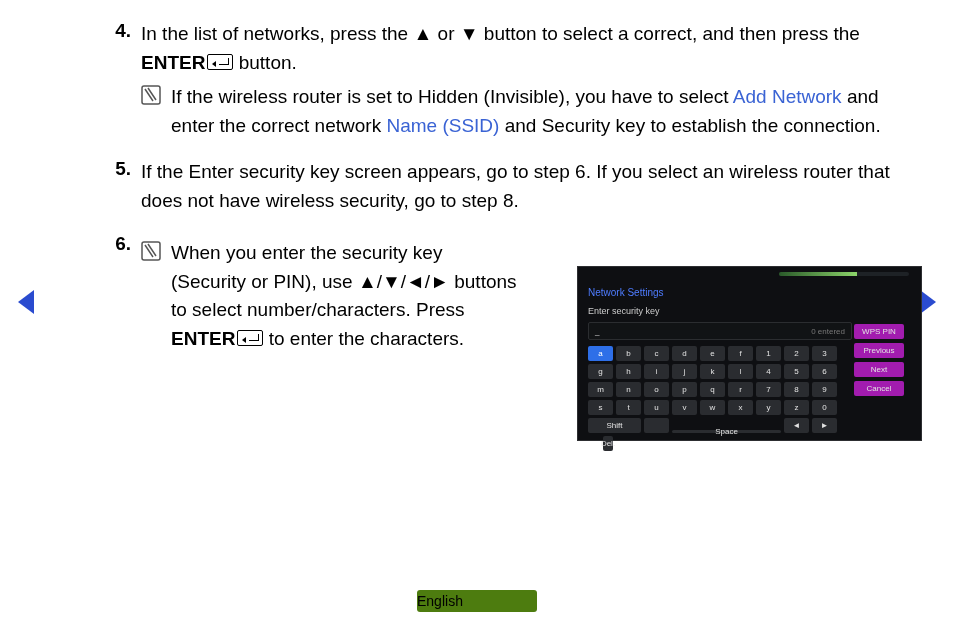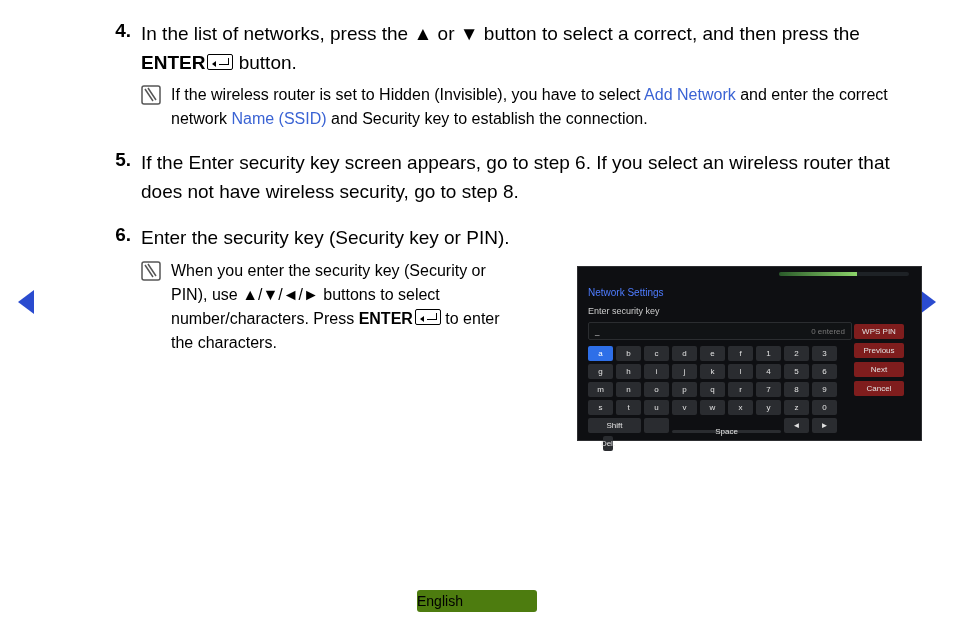--- a/index.html
+++ b/index.html
@@ -6,21 +6,21 @@
   .page{position:relative;width:954px;height:624px;box-sizing:border-box;}
   .content{position:absolute;left:85px;top:20px;width:835px;}
   .step{display:flex;margin-bottom:18px;}
   .num{flex:0 0 46px;font-weight:bold;font-size:19px;color:#000;text-align:right;padding-right:10px;}
   .body{flex:1;font-size:19px;color:#000;line-height:1.5;}
   .body .bold{font-weight:bold;}
   .body .link{color:#3a63d4;}
   .note{display:flex;margin-top:6px;}
   .note-icon{flex:0 0 30px;padding-top:2px;}
   .note-icon svg{width:20px;height:20px;}
-  .note-text{flex:1;font-size:16px;line-height:1.5;}
+  .note-text{flex:1;font-size:19px;line-height:1.5;}
   .step6 .body{max-width:380px;}
   .step6 .note .note-text{max-width:360px;}
   .enter-icon{display:inline-block;width:24px;height:14px;border:1.5px solid #000;border-radius:2px;position:relative;vertical-align:-1px;margin-left:2px;}
   .enter-icon::before{content:"";position:absolute;right:3px;top:3px;width:9px;height:6px;border-right:1.5px solid #000;border-bottom:1.5px solid #000;}
   .enter-icon::after{content:"";position:absolute;left:4px;top:6px;width:0;height:0;border-top:3px solid transparent;border-bottom:3px solid transparent;border-right:4px solid #000;}
   .nav-left,.nav-right{position:absolute;top:290px;width:0;height:0;}
   .nav-left{left:18px;border-top:12px solid transparent;border-bottom:12px solid transparent;border-right:16px solid #2a4bcf;}
   .nav-right{right:18px;border-top:12px solid transparent;border-bottom:12px solid transparent;border-left:16px solid #2a4bcf;}
   .lang-pill{position:absolute;left:417px;bottom:12px;width:120px;height:22px;background:#4d7c0f;border-radius:3px;text-align:left;font-size:14px;line-height:22px;color:#000;}
   
@@ -31,21 +31,21 @@
   .panel-sub{padding:6px 10px 4px;font-size:9px;color:#ccc;}
   .key-input{margin:2px 10px 6px;height:16px;background:#111315;border:1px solid #2b2d30;border-radius:2px;display:flex;align-items:center;justify-content:space-between;padding:0 6px;color:#777;font-size:8px;width:250px;}
   .key-input .cursor{color:#ddd;}
   .kb-area{display:flex;padding:0 8px 0 10px;gap:6px;}
   .kb{display:grid;grid-template-columns:repeat(9,25px);grid-auto-rows:15px;gap:3px;width:260px;}
   .key{background:#2a2c30;border-radius:2px;display:flex;align-items:center;justify-content:center;color:#e2e2e2;font-size:8px;}
   .key.sel{background:#2e6fe8;color:#fff;}
   .key.wide{grid-column:span 2;}
   .key.space{grid-column:span 4;margin-top:12px;}
   .side-btns{display:flex;flex-direction:column;gap:4px;margin-top:-22px;}
-  .side-btn{width:50px;height:15px;background:#7f1d1d;border-radius:2px;display:flex;align-items:center;justify-content:center;color:#e2e2e2;font-size:8px;}
+  .side-btn{width:50px;height:15px;background:#a21caf;border-radius:2px;display:flex;align-items:center;justify-content:center;color:#e2e2e2;font-size:8px;}
 </style>
 </head>
 <body>
 
 <div class="page">
 
   <div class="nav-left"></div>
   <div class="nav-right"></div>
 
   <div class="content">
@@ -71,21 +71,20 @@
     <div class="step">
       <div class="num">5.</div>
       <div class="body">
         <span>If the Enter security key screen appears, go to step 6. If you select an wireless router that does not have wireless security, go to step 8.</span>
       </div>
     </div>
 
     <div class="step step6">
       <div class="num">6.</div>
       <div class="body">
-        <span>Enter the security key (Security key or PIN).</span>
         <div class="note">
           <div class="note-icon">
             <svg viewBox="0 0 20 20">
                 <rect x="1" y="1" width="18" height="18" rx="2" fill="none" stroke="#555" stroke-width="1.5"></rect>
                 <path d="M4 4 L12 16 M7 3 L15 15" stroke="#555" stroke-width="1.5" fill="none"></path>
               </svg>
           </div>
           <div class="note-text">
             <span>When you enter the security key (Security or PIN), use </span><span>▲/▼/◄/►</span><span> buttons to select number/characters. Press </span><span class="bold">ENTER</span><span class="enter-icon"></span><span> to enter the characters.</span>
           </div>

